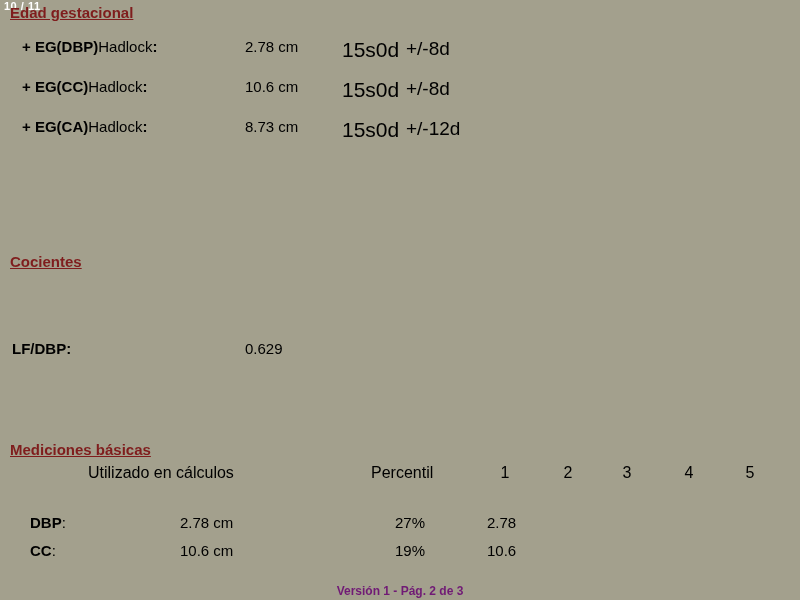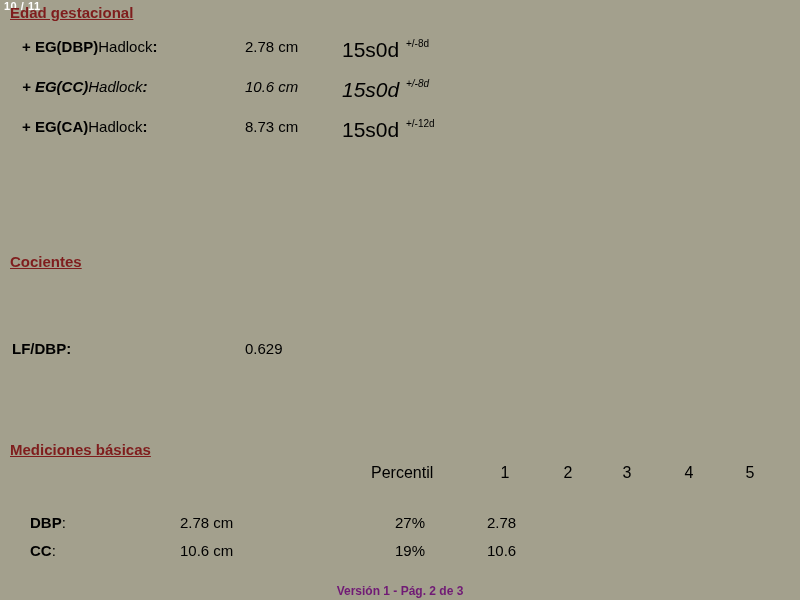--- a/index.html
+++ b/index.html
@@ -65,21 +65,21 @@
   }
   .ga-age {
     position: absolute;
     left: 342px;
     font-size: 21px;
     white-space: nowrap;
   }
   .ga-range {
     position: absolute;
     left: 406px;
-    font-size: 10px;
+    font-size: 19px;
     white-space: nowrap;
   }
 
   .ratio-row {
     position: absolute;
     height: 21px;
     left: 0;
     width: 800px;
   }
   .ratio-label {
@@ -165,21 +165,21 @@
 
   <div class="section-title" id="ga-title">Edad gestacional</div>
 
   <div class="ga-row" style="top:38px;">
     <div class="ga-label"><span>+ EG(DBP)</span><span class="plain">Hadlock</span><span>:</span></div>
     <div class="ga-value">2.78 cm</div>
     <div class="ga-age">15s0d</div>
     <div class="ga-range">+/-8d</div>
   </div>
 
-  <div class="ga-row" style="top:78px;font-style:italic;">
+  <div class="ga-row" style="top:78px;">
     <div class="ga-label"><span>+ EG(CC)</span><span class="plain">Hadlock</span><span>:</span></div>
     <div class="ga-value">10.6 cm</div>
     <div class="ga-age">15s0d</div>
     <div class="ga-range">+/-8d</div>
   </div>
 
   <div class="ga-row" style="top:118px;">
     <div class="ga-label"><span>+ EG(CA)</span><span class="plain">Hadlock</span><span>:</span></div>
     <div class="ga-value">8.73 cm</div>
     <div class="ga-age">15s0d</div>
@@ -189,20 +189,21 @@
 
   <div class="section-title" id="ratios-title">Cocientes</div>
 
   <div class="ratio-row" style="top:340px;">
     <div class="ratio-label">LF/DBP:</div>
     <div class="ratio-value">0.629</div>
   </div>
 
   <div class="section-title" id="basic-title">Mediciones básicas</div>
 
+  <div class="basic-head" id="bh-used">Utilizado en cálculos</div>
   <div class="basic-head" id="bh-percentile">Percentil</div>
   <div class="bh-num" style="left:495px;">1</div>
   <div class="bh-num" style="left:558px;">2</div>
   <div class="bh-num" style="left:617px;">3</div>
   <div class="bh-num" style="left:679px;">4</div>
   <div class="bh-num" style="left:740px;">5</div>
 
   <div class="basic-row" style="top:514px;">
     <div class="basic-name"><span>DBP</span><span class="plain">:</span></div>
     <div class="basic-used">2.78 cm</div>

